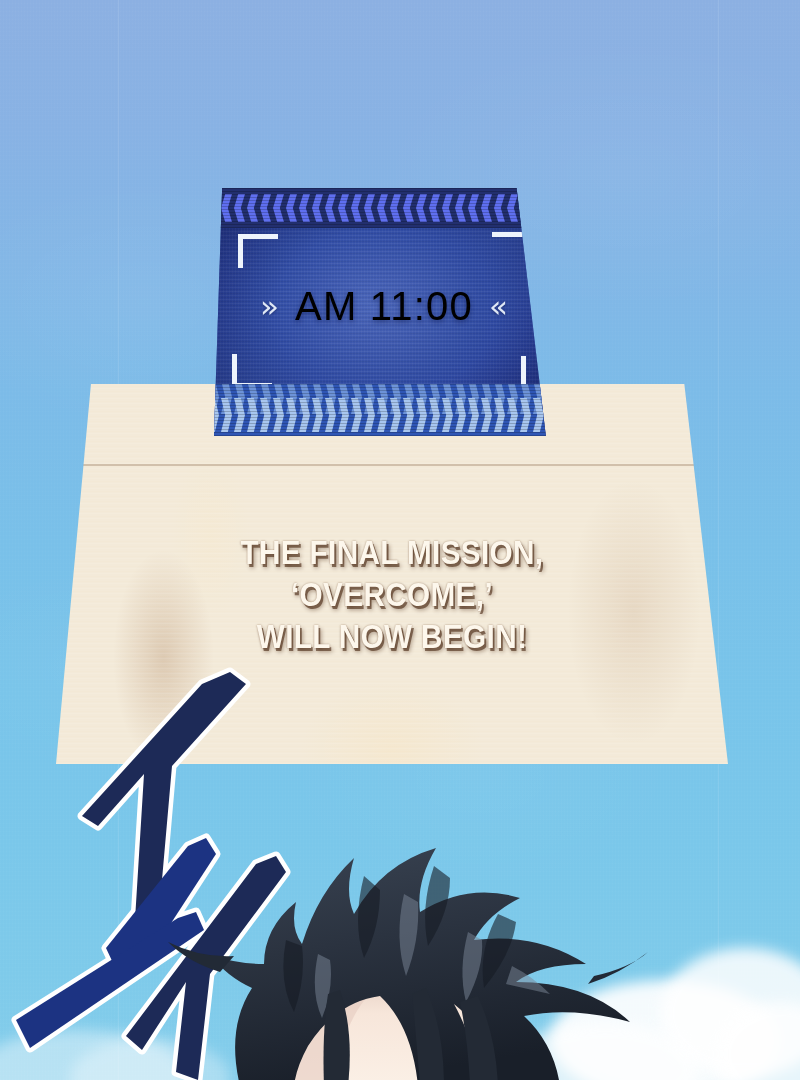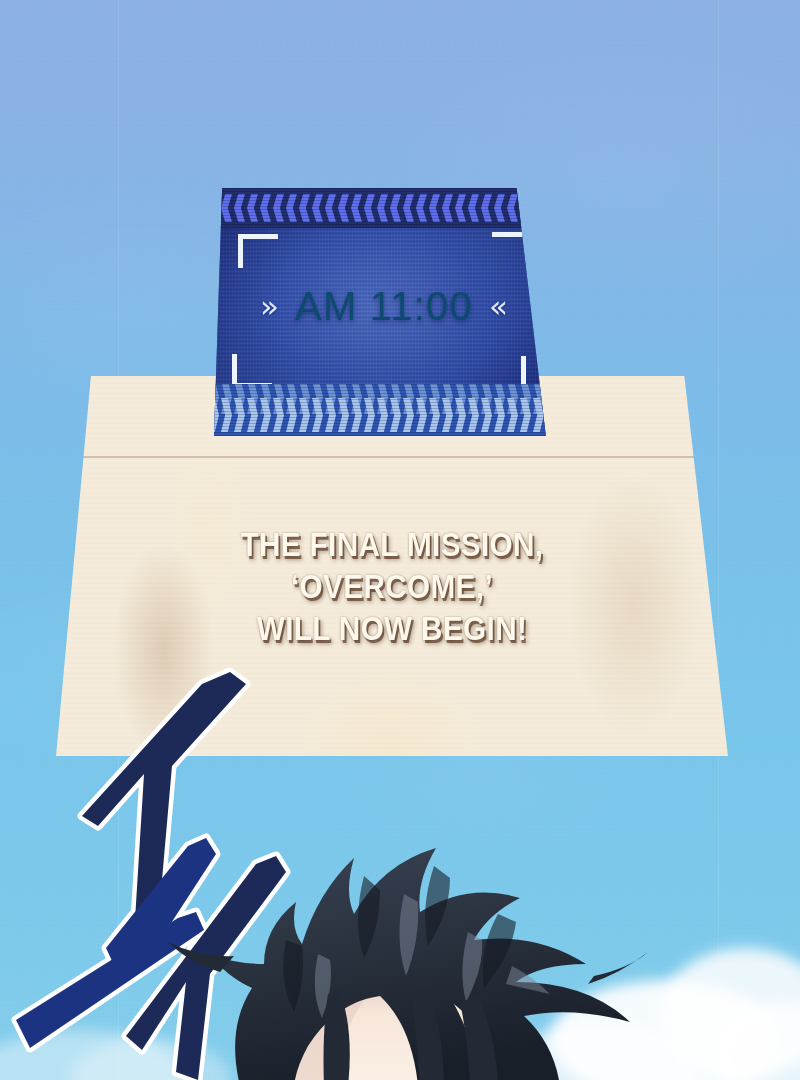--- a/index.html
+++ b/index.html
@@ -61,21 +61,21 @@
   #cloud-br .cloud.c3 { left:0px;   bottom:-18px;width:190px; height:96px;  opacity:.72; }
   #cloud-br .cloud.c4 { left:205px; bottom:-6px; width:130px; height:104px; opacity:.80; }
 
   #cloud-bl { left:-60px; bottom:-46px; width:300px; height:120px; }
   #cloud-bl .cloud.c1 { left:30px; bottom:0; width:220px; height:96px; opacity:.42; }
   #cloud-bl .cloud.c2 { left:130px; bottom:8px; width:160px; height:80px; opacity:.32; }
 
   
   #board {
     position:absolute;
-    left:56px; top:376px;
+    left:56px; top:384px;
     width:672px; height:380px;
     -webkit-clip-path: polygon(5.2% 0%, 93.5% 0%, 100% 100%, 0% 100%);
     clip-path: polygon(5.2% 0%, 93.5% 0%, 100% 100%, 0% 100%);
   }
   .board-border {
     position:absolute; inset:0;
     background:#f3ead9;
   }
   .board-face {
     position:absolute; inset:0;
@@ -234,21 +234,21 @@
     position:absolute; left:0; right:0; top:96px;
     display:flex; align-items:center; justify-content:center; gap:16px;
   }
   .time-mark {
     color:#e9f1fb; font-size:31px; line-height:1;
     font-family:"DejaVu Sans", sans-serif;
     text-shadow:0 1px 3px rgba(10,20,70,.55);
     opacity:.95;
   }
   #time-value {
-    color:#0c4a6e;
+    color:#000000;
     font-size:40px;
     font-weight:400;
     letter-spacing:1.2px;
     font-family:"Liberation Sans", sans-serif;
     text-shadow:0 2px 5px rgba(10,20,70,.45);
   }
 
   
   #sfx { position:absolute; left:60px; top:648px; width:280px; height:432px; }
   #sfx svg { display:block; overflow:visible; }

